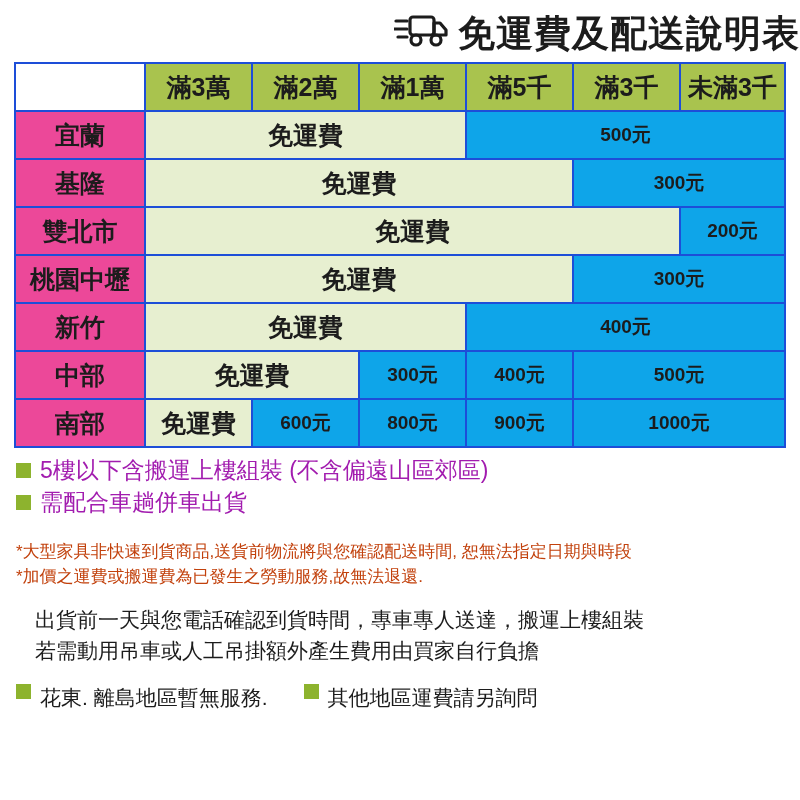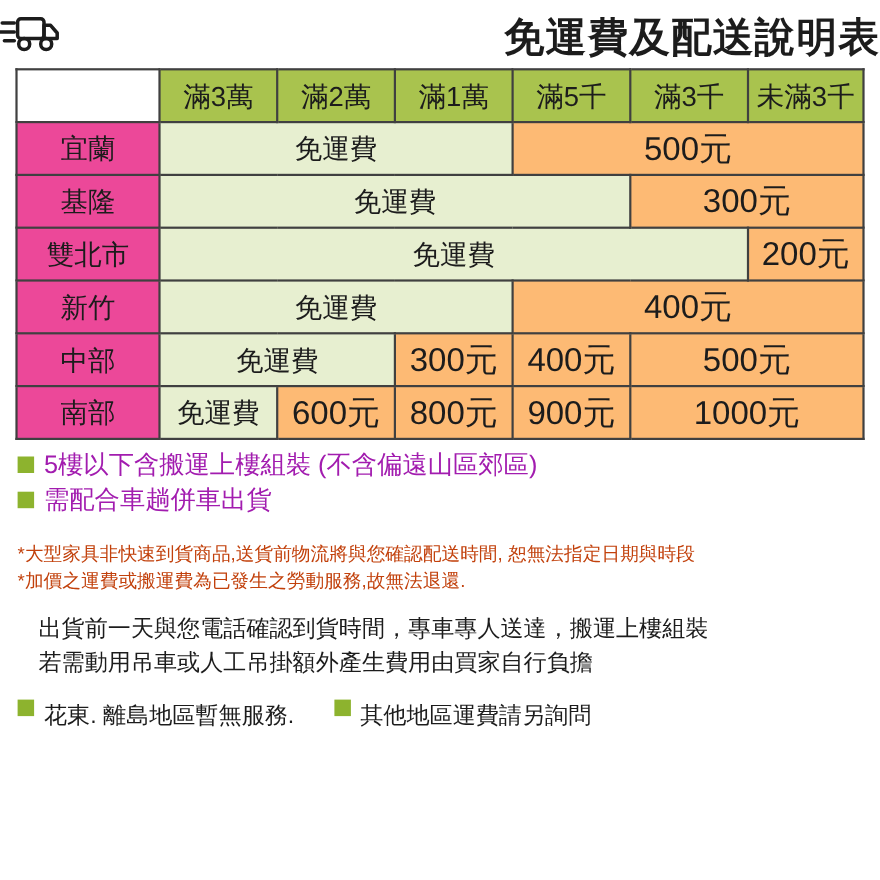--- a/index.html
+++ b/index.html
@@ -13,21 +13,21 @@
     position: relative;
     width: 800px; height: 800px;
     background: #ffffff;
     overflow: hidden;
   }
 
   
   .title-row {
     display: flex;
     align-items: center;
-    justify-content: space-between;
+    justify-content: flex-end;
     gap: 10px;
     height: 62px;
     padding-top: 4px;
   }
   .truck-icon { display: block; }
   .title-text {
     font-size: 37px;
     font-weight: bold;
     color: #1c1c1c;
     letter-spacing: 1px;
@@ -35,46 +35,46 @@
   }
 
   
   table.ship {
     width: 770px;
     margin: 0 auto;
     border-collapse: collapse;
     table-layout: fixed;
   }
   table.ship td, table.ship th {
-    border: 2px solid #404040;
+    border: 2px solid #1d4ed8;
     text-align: center;
     vertical-align: middle;
-    font-weight: normal;
+    font-weight: bold;
     color: #1c1c1c;
     padding: 0;
   }
   .hdr-blank { background: #ffffff; border-color: #ffffff; }
   .hdr {
     background: #a9c34e;
     font-size: 25px;
     height: 48px;
   }
   .rowhead {
     background: #ec4899;
     font-size: 25px;
     height: 48px;
   }
   .cell-free {
     background: #e7efd0;
     font-size: 25px;
     margin-top: 48px;
   }
   .cell-fee {
-    background: #fdba74;
-    font-size: 30px;
+    background: #0ea5e9;
+    font-size: 19px;
     margin-top: 22px;
   }
 
   
   .notes { margin: 10px 0 0 16px; }
   .note-line {
     display: flex;
     align-items: center;
     gap: 9px;
     margin-bottom: 7px;
@@ -182,20 +182,25 @@
           <td class="rowhead">基隆</td>
           <td class="cell-free" colspan="4">免運費</td>
           <td class="cell-fee" colspan="2">300元</td>
         </tr>
         <tr>
           <td class="rowhead">雙北市</td>
           <td class="cell-free" colspan="5">免運費</td>
           <td class="cell-fee" colspan="1">200元</td>
         </tr>
         <tr>
+          <td class="rowhead">桃園中壢</td>
+          <td class="cell-free" colspan="4">免運費</td>
+          <td class="cell-fee" colspan="2">300元</td>
+        </tr>
+        <tr>
           <td class="rowhead">新竹</td>
           <td class="cell-free" colspan="3">免運費</td>
           <td class="cell-fee" colspan="3">400元</td>
         </tr>
         <tr>
           <td class="rowhead">中部</td>
           <td class="cell-free" colspan="2">免運費</td>
           <td class="cell-fee" colspan="1">300元</td>
           <td class="cell-fee" colspan="1">400元</td>
           <td class="cell-fee" colspan="2">500元</td>

